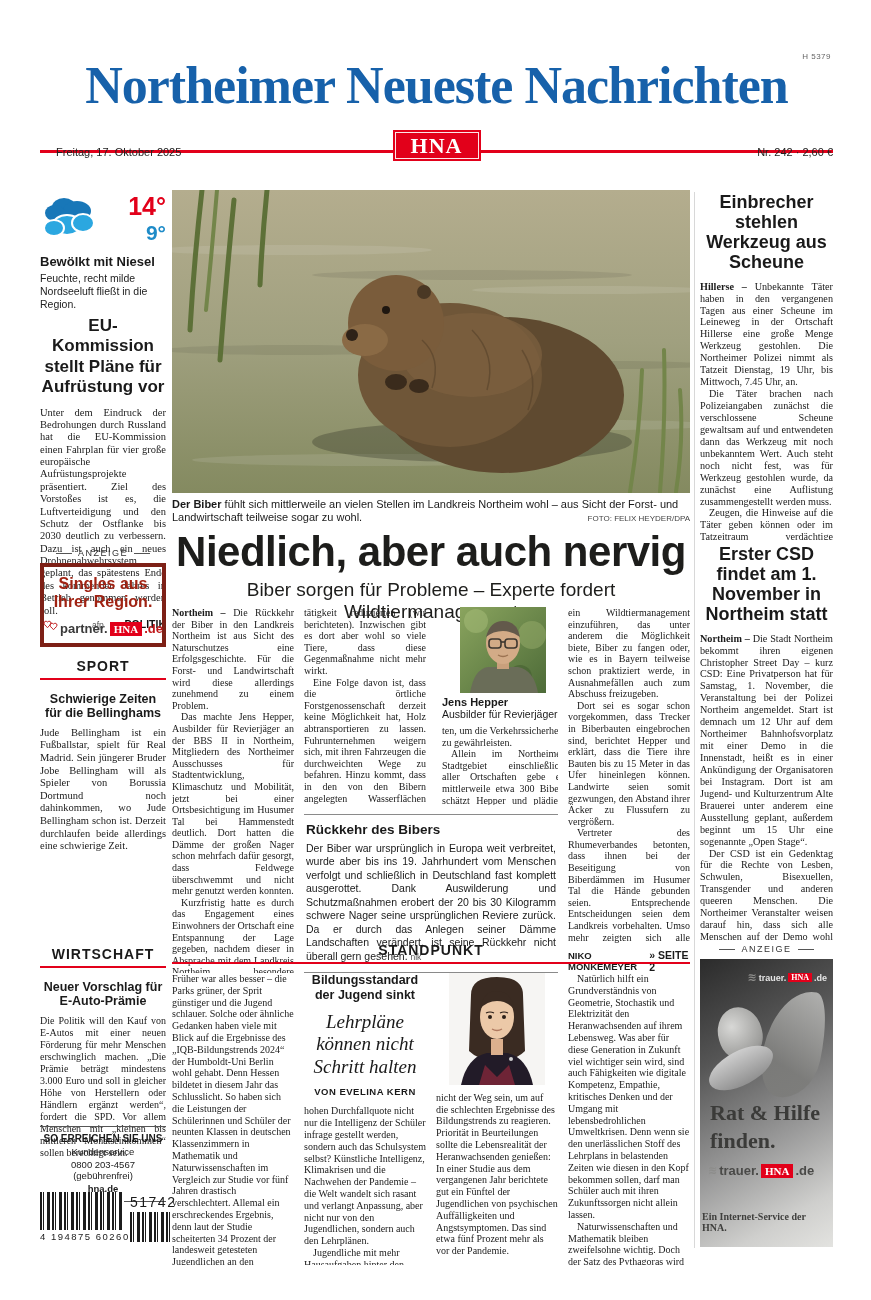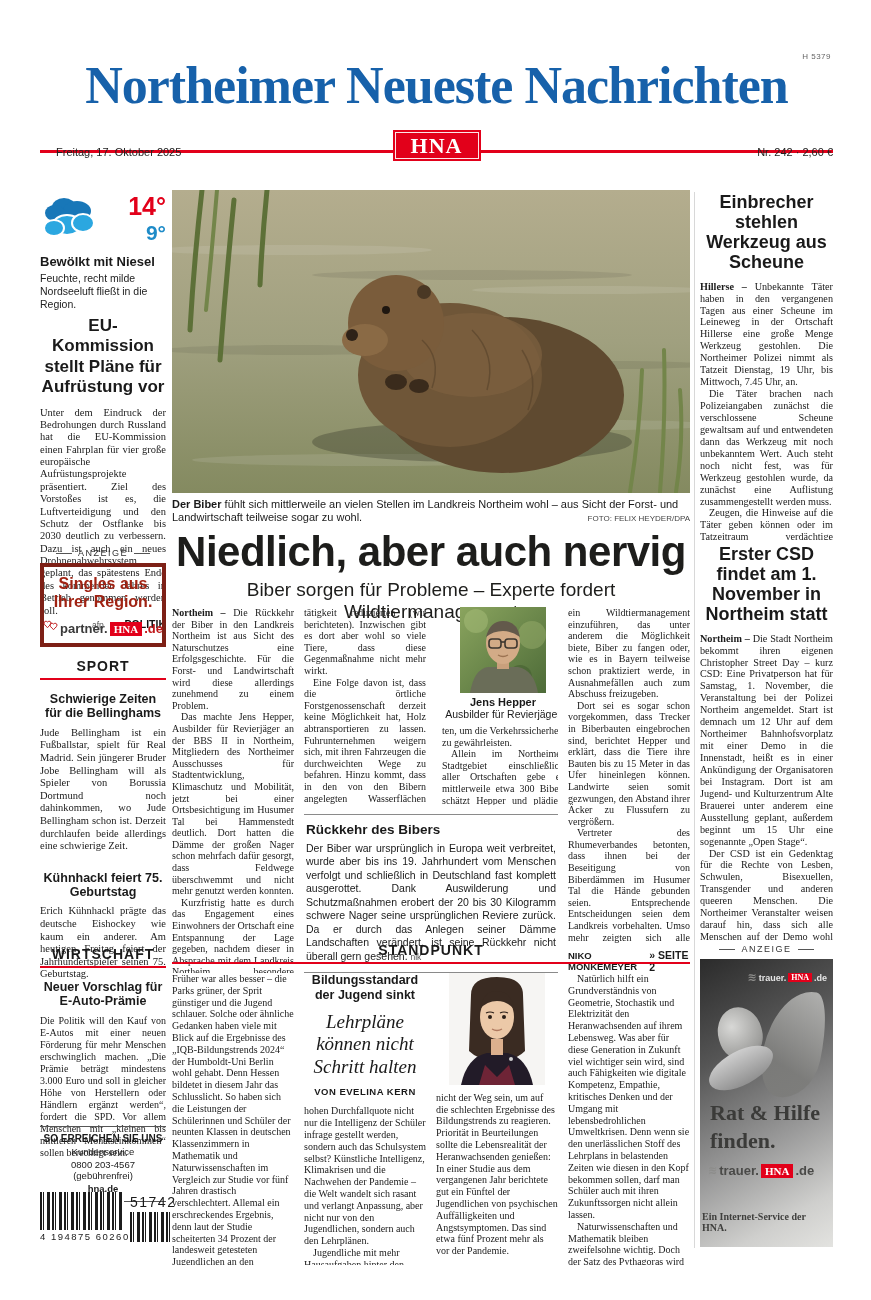--- a/index.html
+++ b/index.html
@@ -86,21 +86,21 @@
   .main-headline { position:absolute; left:172px; top:528px; width:518px; text-align:center;
                    font-size:42px; font-weight:bold; letter-spacing:-.5px; color:#1d1d1b; }
   .main-sub { position:absolute; left:172px; top:579px; width:518px; text-align:center; font-size:19px; color:#1d1d1b; }
 
   .main-body { position:absolute; left:172px; top:607px; width:518px; height:334px;
                display:grid; grid-template-columns:122px 254px 122px; column-gap:10px; }
   .main-body .colA { overflow:hidden; }
   .mcol { font-size:10px; line-height:1.16; }
   .mid { display:flex; flex-direction:column; }
   .mid-cols { display:grid; grid-template-columns:122px 122px; column-gap:16px; height:198px; overflow:hidden; }
-  .portrait-wrap { text-align:center; }
+  .portrait-wrap { text-align:left; }
   .portrait-wrap svg { display:block; margin:0 auto; }
   .p-name { font-weight:bold; font-size:11px; margin-top:3px; }
   .p-role { font-size:10.5px; }
   .infobox { margin-top:9px; border-top:1px solid #8a8a8a; border-bottom:1px solid #8a8a8a; padding:7px 2px 9px; }
   .infobox h3 { margin:0 0 5px; font-size:13.5px; }
   .infobox .txt { font-size:10.5px; line-height:1.28; }
   .colD { display:flex; flex-direction:column; overflow:hidden; }
   .colD .flow { flex:1; overflow:hidden; }
   .byline-row { display:flex; justify-content:space-between; align-items:baseline; padding-top:4px; }
   .byline-row .author { font-weight:bold; font-size:9.5px; }
@@ -217,24 +217,20 @@
         <span class="brand-suffix">.de</span>
       </div>
     </div>
   </div>
 
   <div class="sport">
     <div class="sec-header">SPORT</div>
     <div>
       <div class="news-title">Schwierige Zeiten für die Bellinghams</div>
       <p class="serif just news-text">Jude Bellingham ist ein Fußballstar, spielt für Real Madrid. Sein jüngerer Bruder Jobe Bellingham will als Spieler von Borussia Dortmund noch dahinkommen, wo Jude Bellingham schon ist. Derzeit durchlaufen beide allerdings eine schwierige Zeit.</p>
-    </div>
-    <div>
-      <div class="news-title" style="margin-top:18px">Kühnhackl feiert 75. Geburtstag</div>
-      <p class="serif just news-text">Erich Kühnhackl prägte das deutsche Eishockey wie kaum ein anderer. Am heutigen Freitag feiert der Jahrhundertspieler seinen 75. Geburtstag.</p>
     </div>
   </div>
 
   <div class="photo">
     <svg width="518" height="303" viewBox="0 0 518 303">
       <defs>
         <linearGradient id="water" x1="0" y1="0" x2="0" y2="1">
           <stop offset="0" stop-color="#b4ad8e"></stop>
             <stop offset=".5" stop-color="#a0a07f"></stop>
             <stop offset="1" stop-color="#848a60"></stop>

